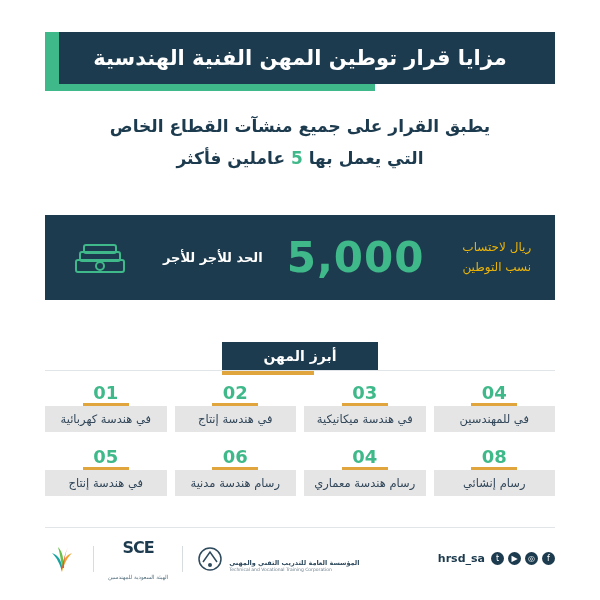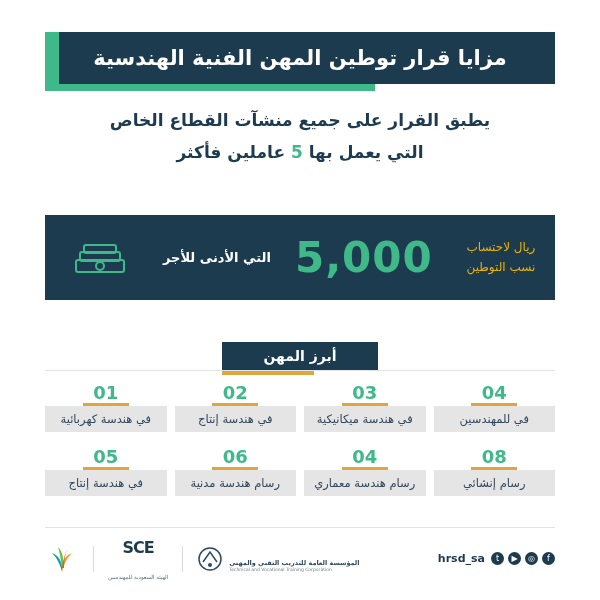--- a/index.html
+++ b/index.html
@@ -47,21 +47,21 @@
   .title-accent-bottom{
     position:absolute;
     left:0; bottom:-7px;
     width:330px; height:7px;
     background:#3fb98a;
   }
 
   
   .subtitle{
     position:absolute;
-    left:60px; top:104px;
+    left:60px; top:110px;
     width:480px;
     text-align:center;
     color:#1d3b4e;
     font-size:17px;
     font-weight:bold;
     line-height:1.9;
   }
   .subtitle .hl{ color:#3fb98a; }
 
   
@@ -243,21 +243,21 @@
   <div class="subtitle">
     <div>يطبق القرار على جميع منشآت القطاع الخاص</div>
     <div>
       <span>التي يعمل بها </span><span class="hl">5</span><span> عاملين فأكثر</span>
     </div>
   </div>
 
   <div class="wage-band">
     <div class="wage-note">ريال لاحتساب نسب التوطين</div>
     <div class="wage-amount">5,000</div>
-    <div class="wage-label">التي الأدنى للأجر</div>
+    <div class="wage-label">الحد للأجر للأجر</div>
     <div class="wage-icon">
       <svg width="56" height="40" viewBox="0 0 56 40" aria-hidden="true">
         <rect x="4" y="22" width="48" height="12" rx="2" fill="none" stroke="#3fb98a" stroke-width="2"></rect>
         <rect x="8" y="14" width="40" height="9" rx="2" fill="none" stroke="#3fb98a" stroke-width="2"></rect>
         <rect x="12" y="7" width="32" height="8" rx="2" fill="none" stroke="#3fb98a" stroke-width="2"></rect>
         <circle cx="28" cy="28" r="4" fill="none" stroke="#3fb98a" stroke-width="2"></circle>
       </svg>
     </div>
   </div>
 

